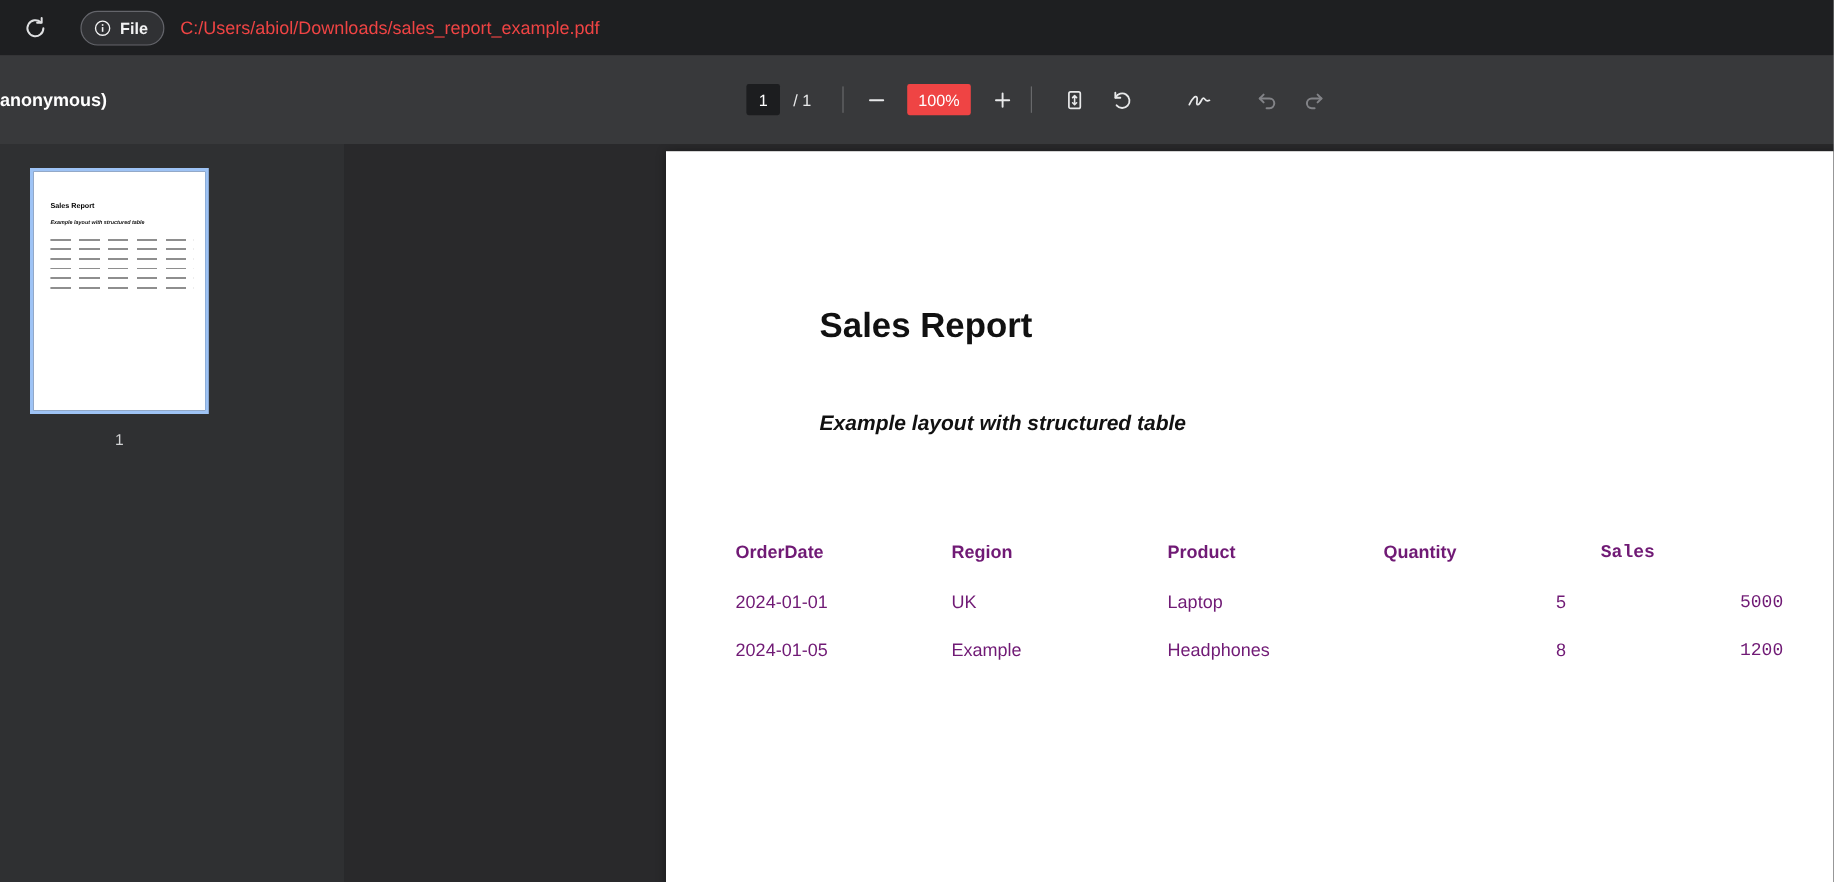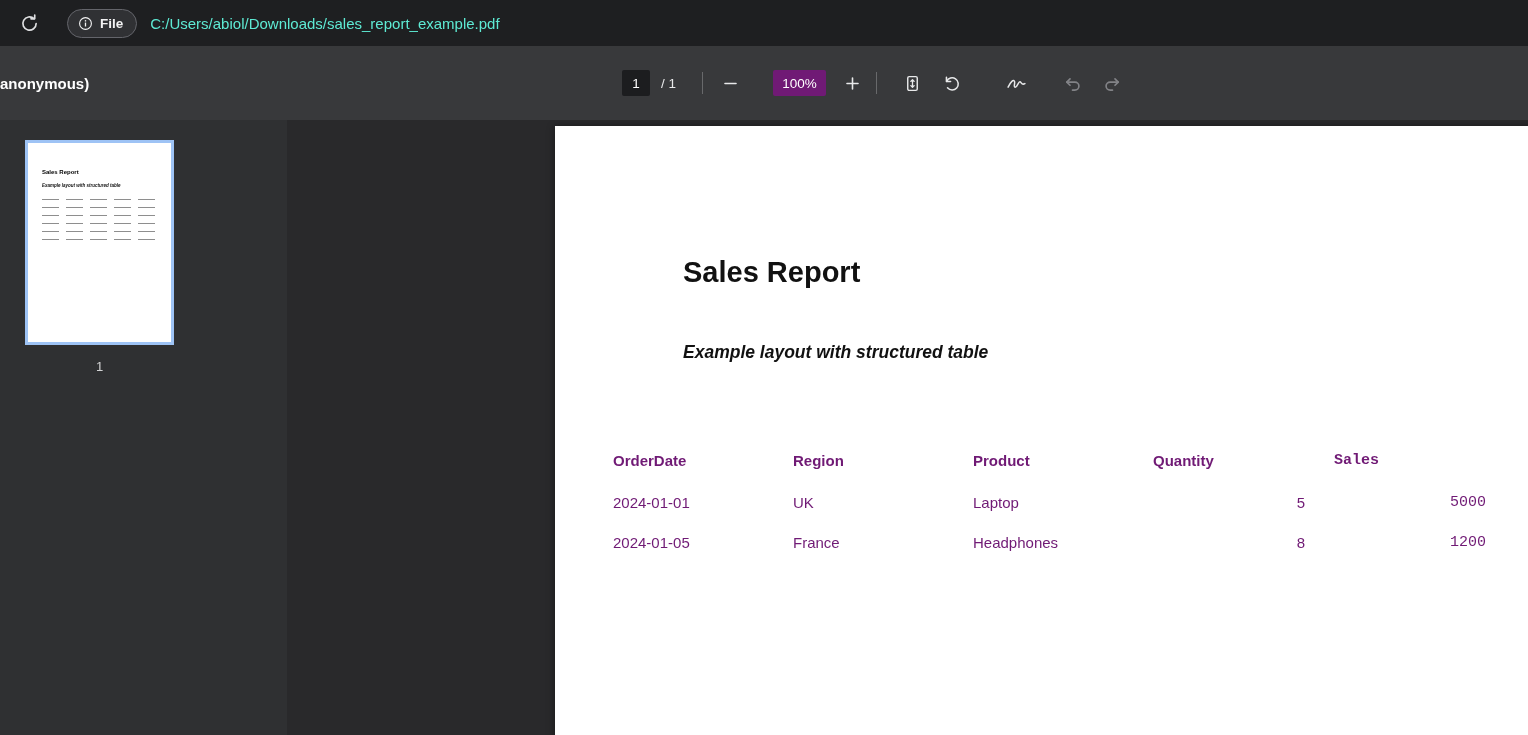--- a/index.html
+++ b/index.html
@@ -19,21 +19,21 @@
     background: none; border: none; color: #dfe0e2; cursor: pointer;
     display: flex; align-items: center; justify-content: center; padding: 0;
   }
   .reload-btn { width: 38px; height: 38px; margin-left: 10px; }
   .file-pill {
     margin-left: 19px; height: 29px; padding: 0 13px 0 10px; border-radius: 15px;
     background: #303134; border: 1px solid #64656b;
     display: flex; align-items: center; gap: 7px;
     color: #f2f2f3; font-size: 13.5px; font-weight: 700; cursor: pointer;
   }
-  .url { margin-left: 13px; color: #5eead4; font-size: 15px; cursor: text; white-space: nowrap; }
+  .url { margin-left: 13px; color: #ef4444; font-size: 15px; cursor: text; white-space: nowrap; }
 
   
   .toolbar {
     position: absolute; top: 46px; left: 0; width: 100%; height: 74px;
     background: #38393b;
   }
   .doc-label {
     position: absolute; left: 0; top: 0; height: 100%;
     display: flex; align-items: center;
     color: #ffffff; font-size: 15px; font-weight: 700; white-space: nowrap;
@@ -50,21 +50,21 @@
   .sep { width: 1px; height: 22px; background: #68696b; }
   .sep1 { margin-left: 26px; }
   .sep2 { margin-left: 10px; }
   .tbtn {
     width: 28px; height: 28px; background: none; border: none; border-radius: 4px;
     color: #e8e9ea; display: flex; align-items: center; justify-content: center;
     cursor: pointer; padding: 0;
   }
   .zoom-out { margin-left: 13px; }
   .zoom-box {
-    margin-left: 29px; width: 53px; height: 26px; background: #701a75; border-radius: 2px;
+    margin-left: 12px; width: 53px; height: 26px; background: #ef4444; border-radius: 2px;
     color: #fff; font-size: 13.5px; display: flex; align-items: center; justify-content: center;
   }
   .zoom-in { margin-left: 12px; }
   .fit { margin-left: 21px; }
   .rotate { margin-left: 12px; }
   .draw { margin-left: 36px; }
   .undo { margin-left: 28px; color: #828387; }
   .redo { margin-left: 12px; color: #828387; }
 
   
@@ -238,21 +238,21 @@
 
         <div class="pt-row">
           <div class="pt-cell">2024-01-01</div>
           <div class="pt-cell">UK</div>
           <div class="pt-cell">Laptop</div>
           <div class="pt-cell">5</div>
           <div class="pt-cell">5000</div>
         </div>
         <div class="pt-row">
           <div class="pt-cell">2024-01-05</div>
-          <div class="pt-cell">France</div>
+          <div class="pt-cell">Example</div>
           <div class="pt-cell">Headphones</div>
           <div class="pt-cell">8</div>
           <div class="pt-cell">1200</div>
         </div>
       </div>
     </div>
   </div>
 </div>
 
 </body></html>

